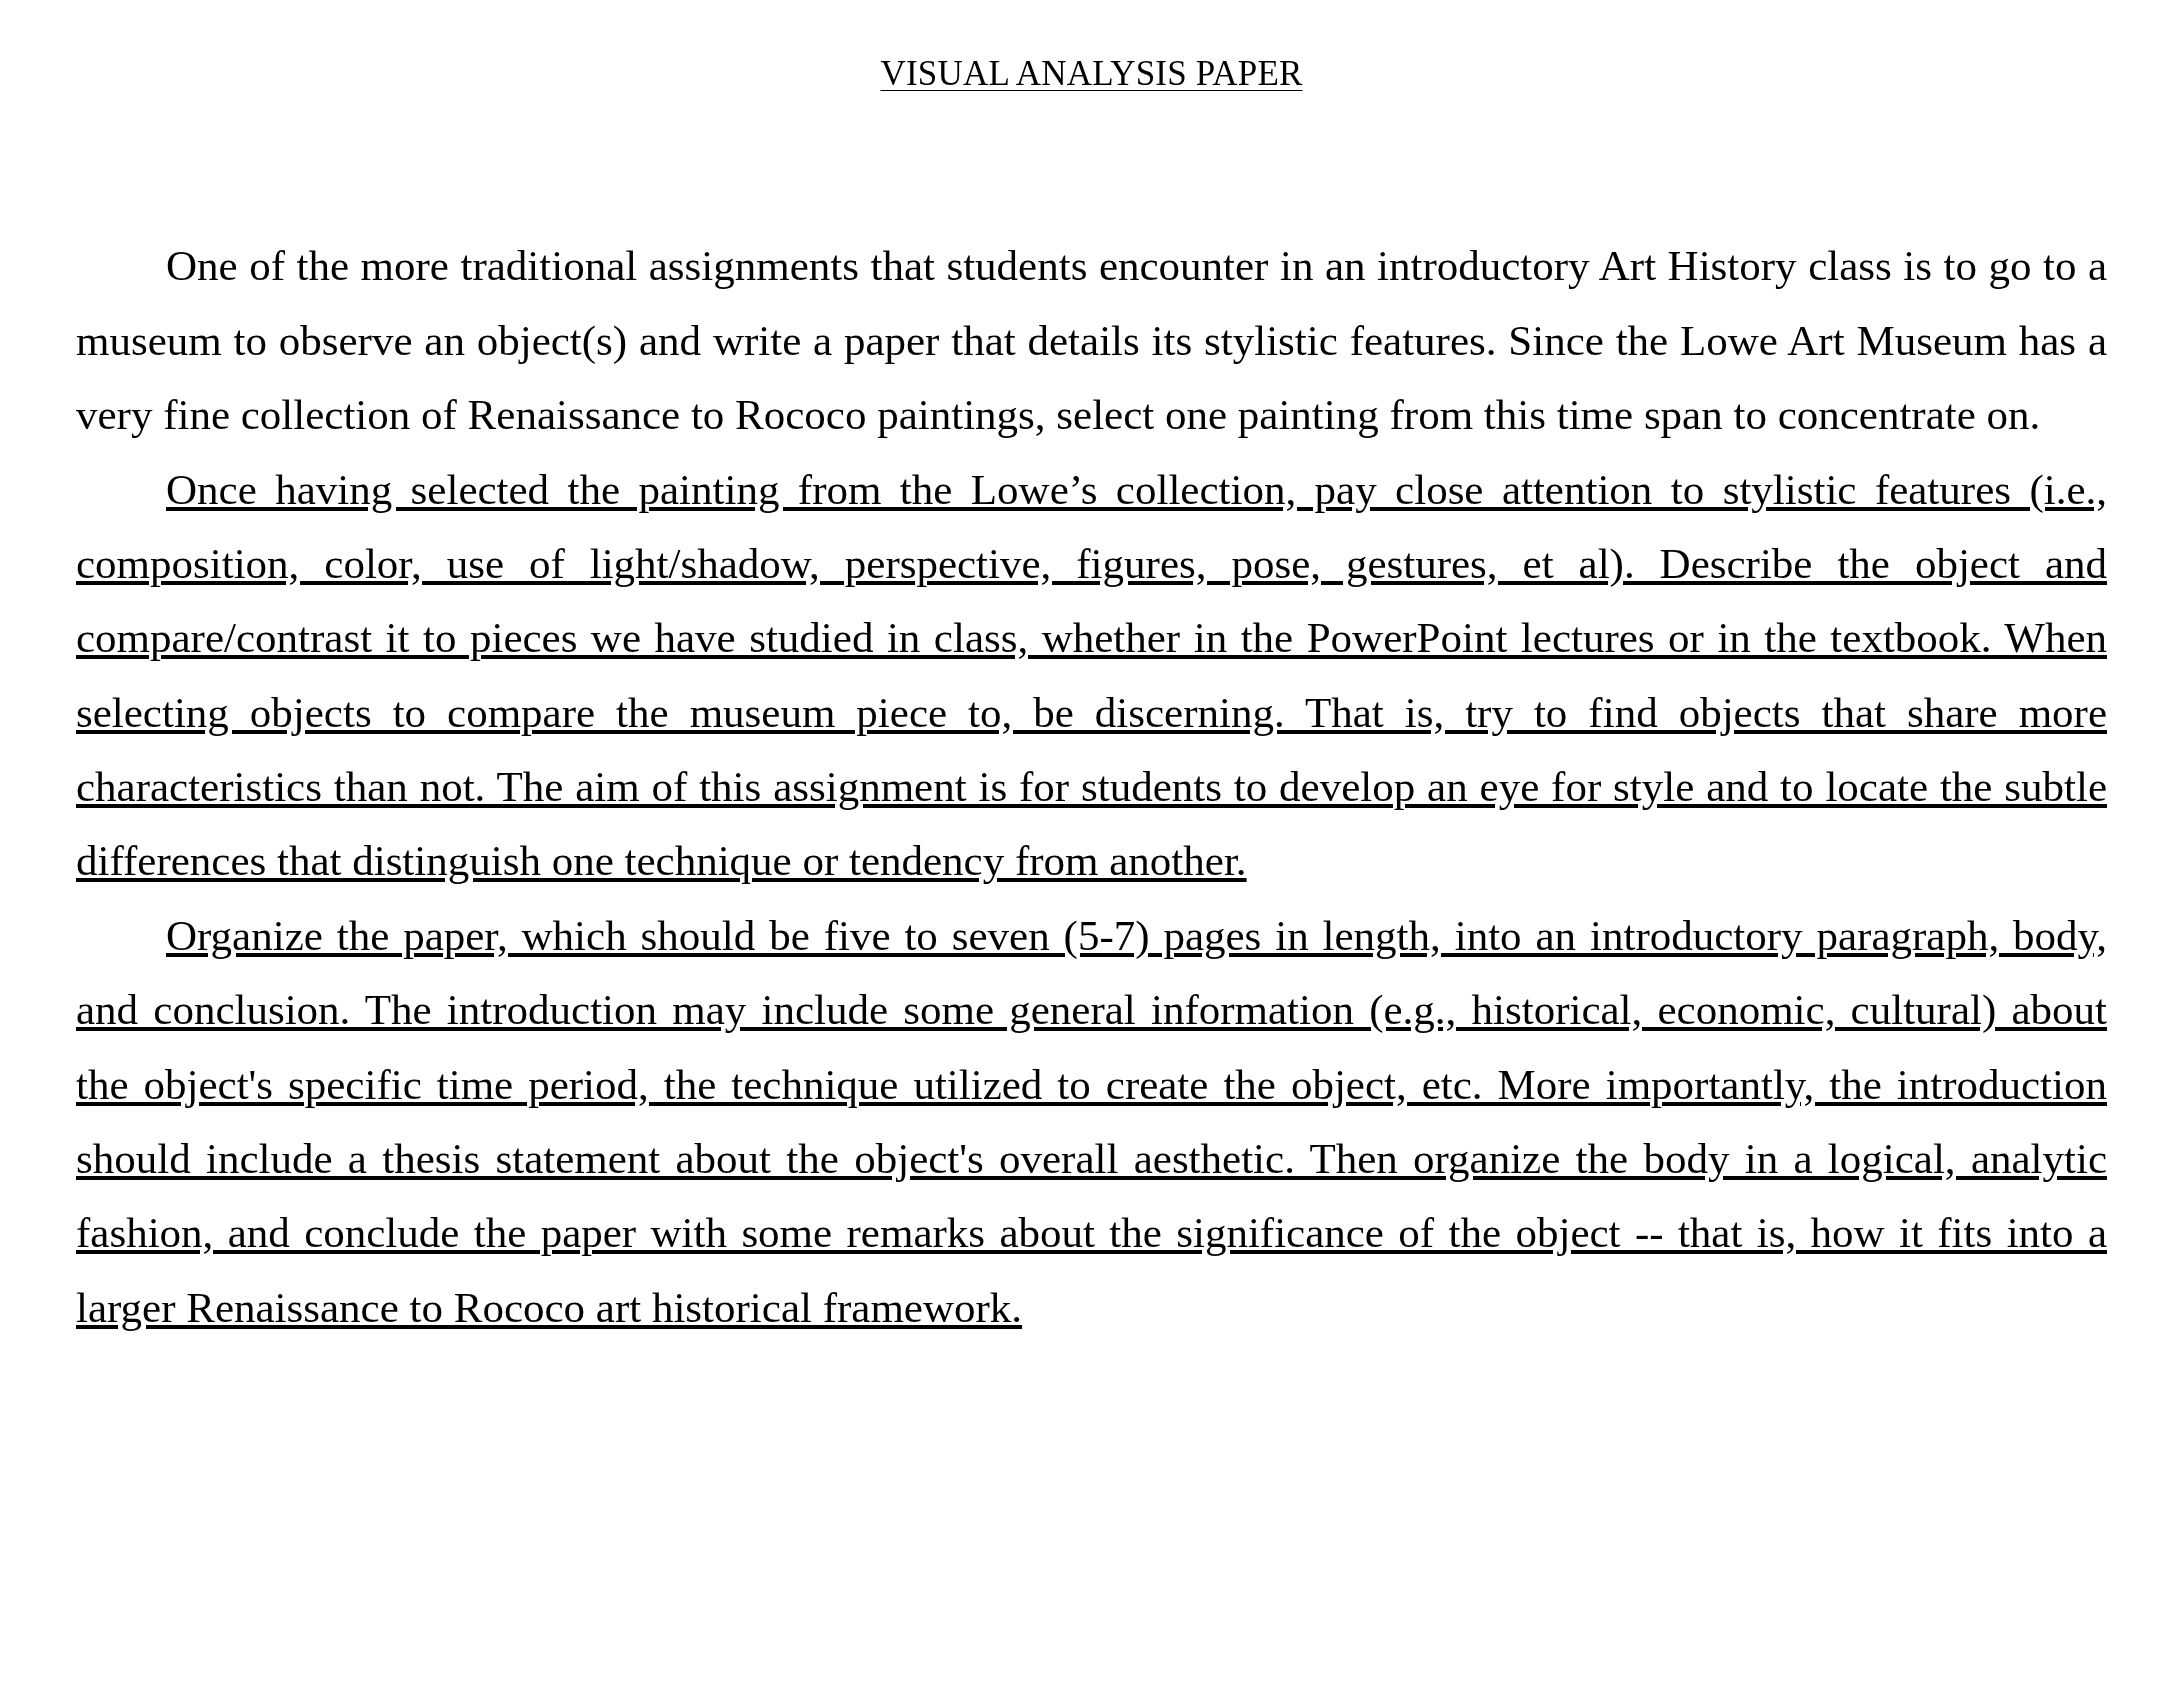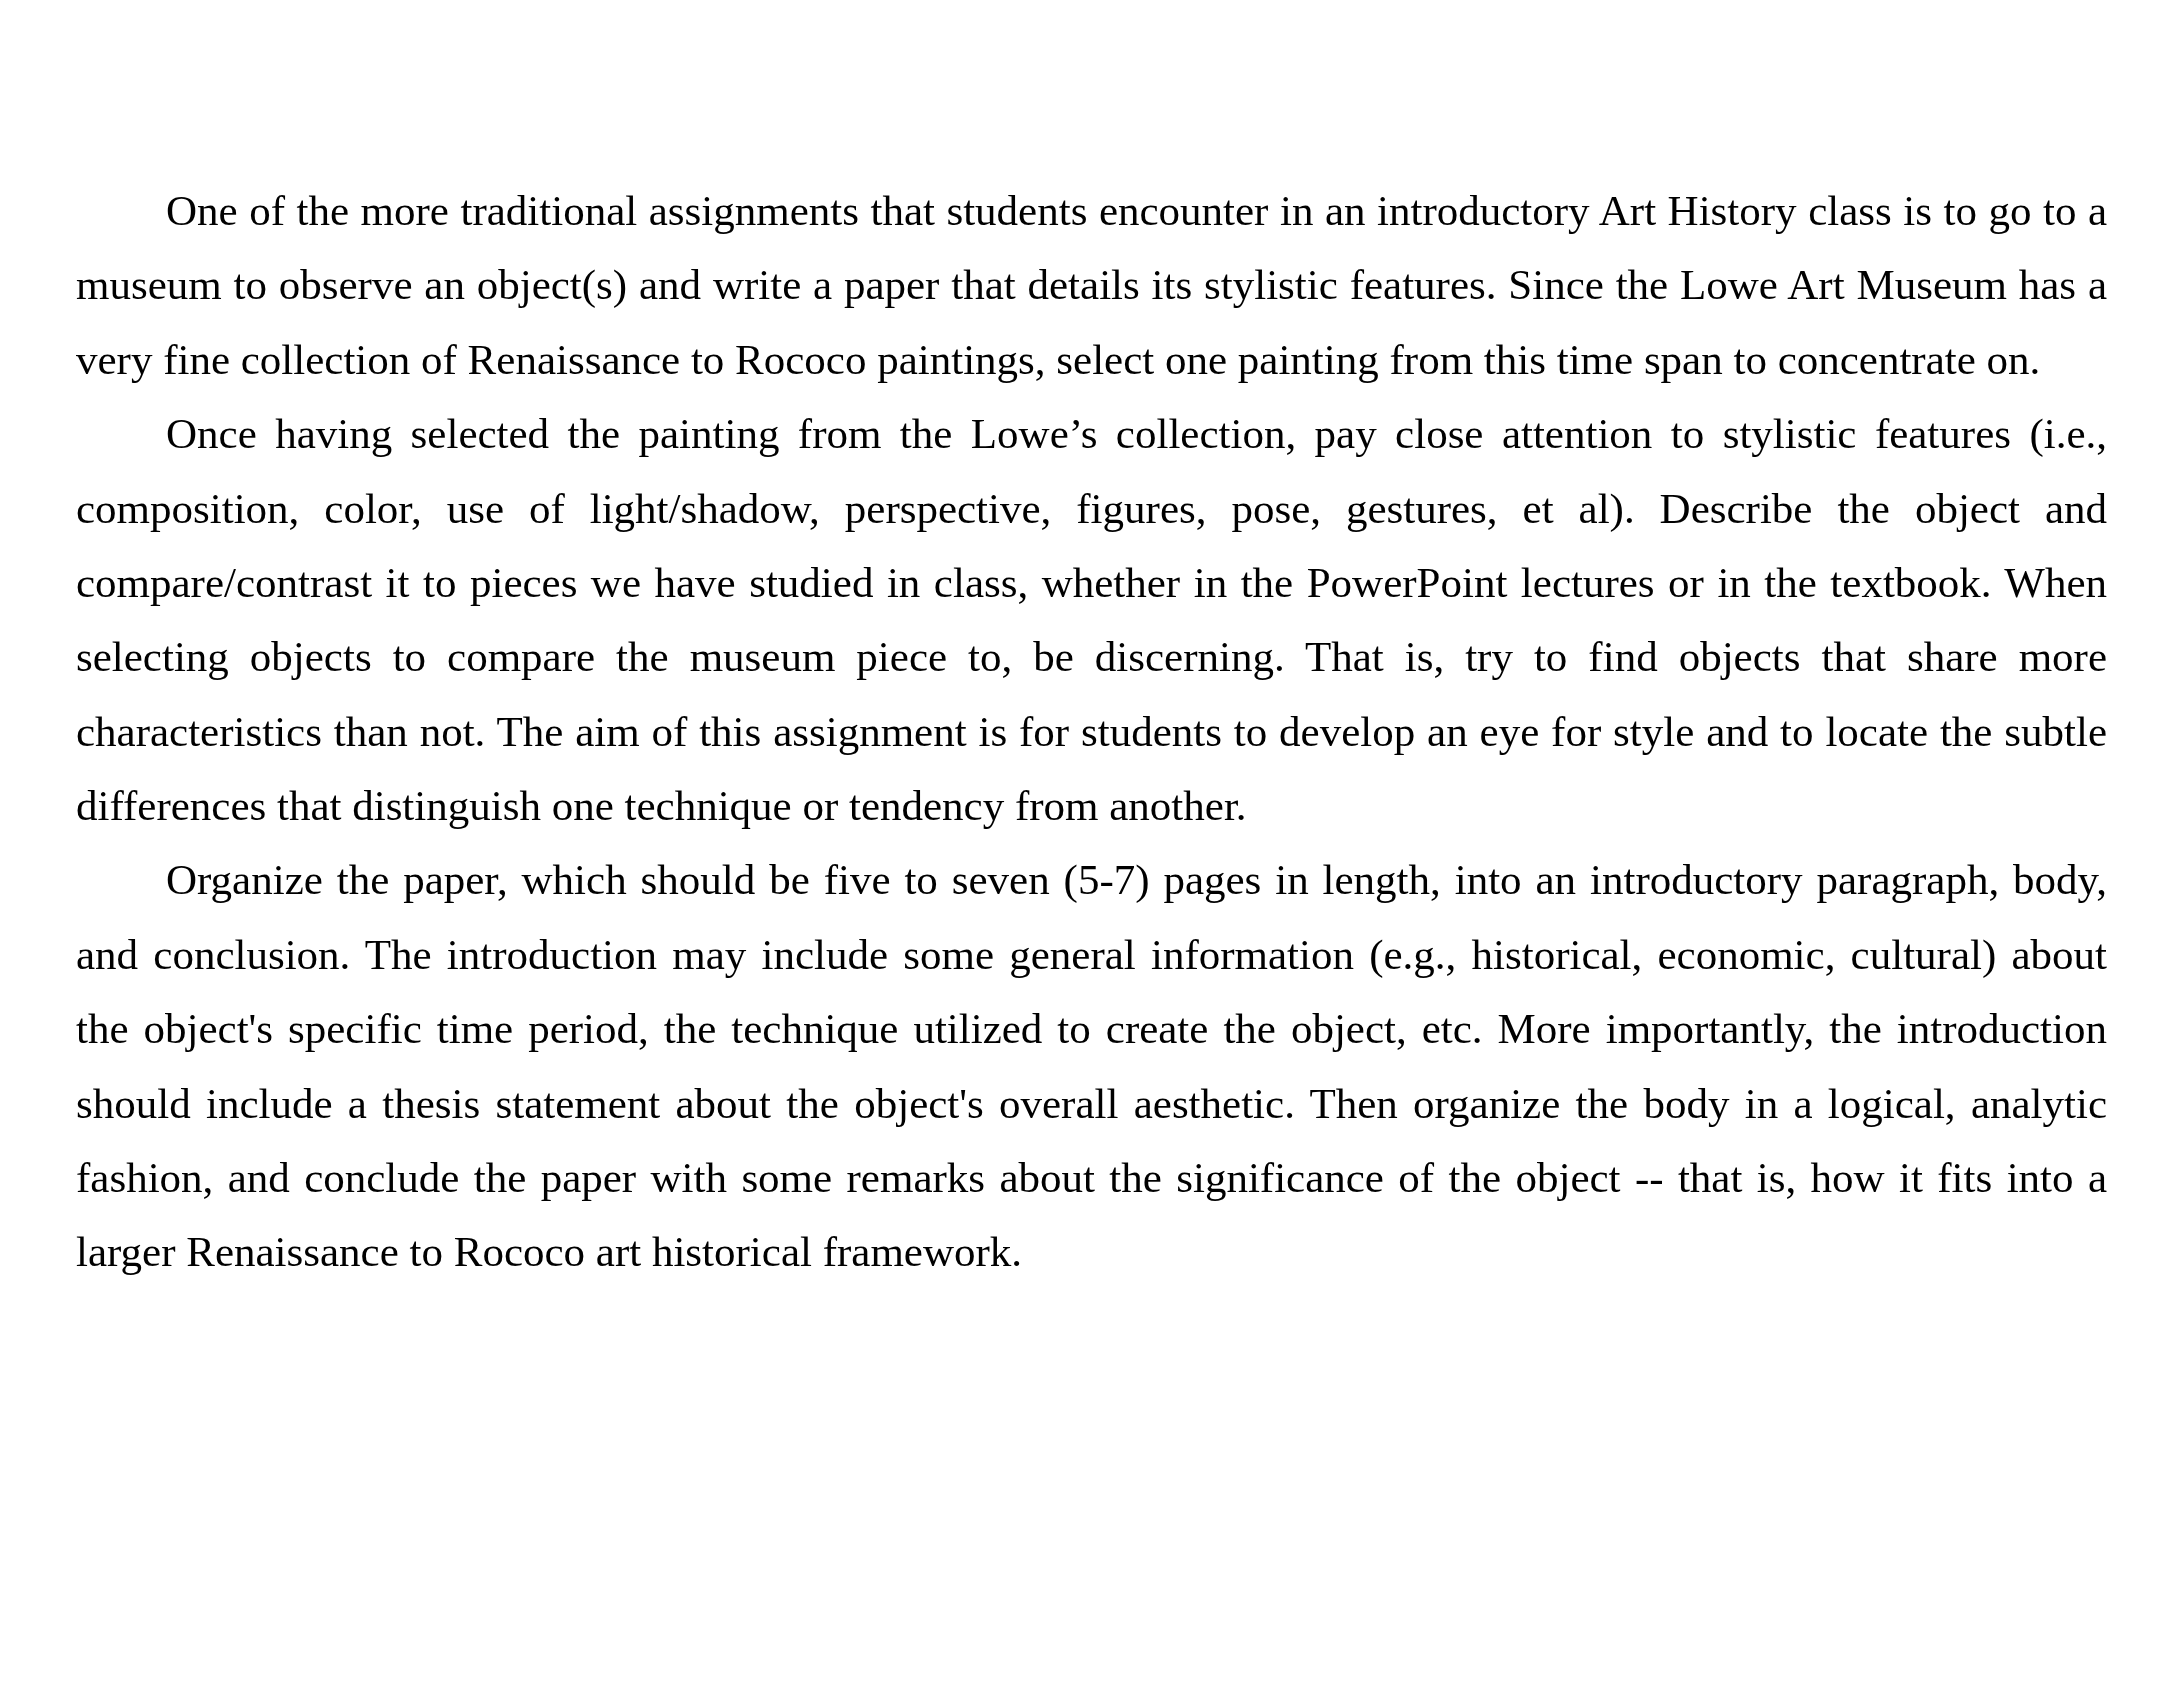--- a/index.html
+++ b/index.html
@@ -39,27 +39,31 @@
     font-size: 43px;
     line-height: 1.73;
     text-align: justify;
     text-justify: inter-word;
     margin: 0 0 0 0;
     text-indent: 90px;
     hyphens: none;
   }
   p.para + p.para {
     margin-top: 0;
+    text-decoration: underline;
   }
 </style>
 </head>
 <body>
 
 <div class="page">
 
+  <h1 class="doc-title">
+    <span class="underlined">VISUAL ANALYSIS PAPER</span>
+  </h1>
 
   <div class="body-block">
     <p class="para">One of the more traditional assignments that students encounter in an introductory Art History class is to go to a museum to observe an object(s) and write a paper that details its stylistic features.  Since the Lowe Art Museum has a very fine collection of Renaissance to Rococo paintings, select one painting from this time span to concentrate on.</p>
     <p class="para">Once having selected the painting from the Lowe’s collection, pay close attention to stylistic features (i.e., composition, color, use of light/shadow, perspective, figures, pose, gestures, et al).  Describe the object and compare/contrast it to pieces we have studied in class, whether in the PowerPoint lectures or in the textbook.  When selecting objects to compare the museum piece to, be discerning.  That is, try to find objects that share more characteristics than not.  The aim of this assignment is for students to develop an eye for style and to locate the subtle differences that distinguish one technique or tendency from another.</p>
     <p class="para">Organize the paper, which should be five to seven (5-7) pages in length, into an introductory paragraph, body, and conclusion.  The introduction may include some general information (e.g., historical, economic, cultural) about the object's specific time period, the technique utilized to create the object, etc.  More importantly, the introduction should include a thesis statement about the object's overall aesthetic.  Then organize the body in a logical, analytic fashion, and conclude the paper with some remarks about the significance of the object -- that is, how it fits into a larger Renaissance to Rococo art historical framework.</p>
   </div>
 
 </div>
 
 

